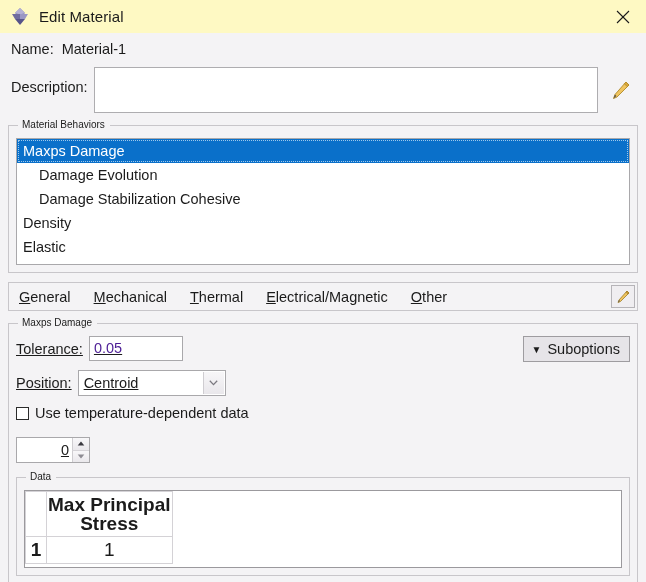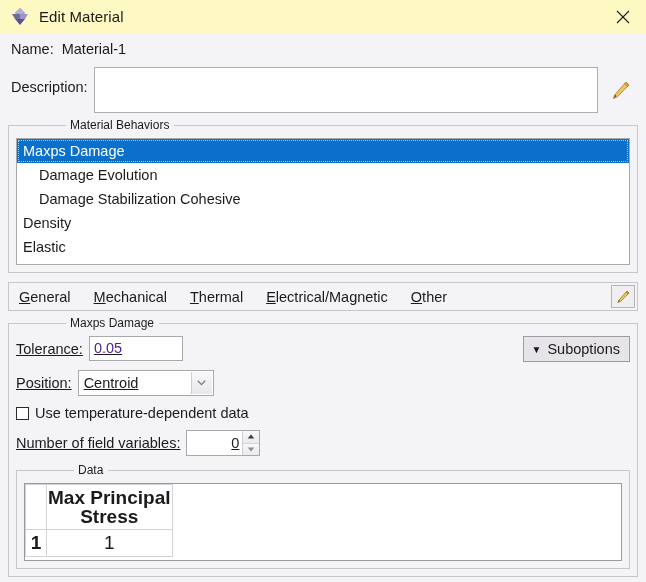--- a/index.html
+++ b/index.html
@@ -105,25 +105,24 @@
     position: relative;
     padding: 0 7px 7px 7px;
     box-sizing: border-box;
   }
   .groupbox > .gb-title {
     position: absolute;
     top: -9px;
     left: 9px;
     background: #f4f3f5;
     padding: 0 5px 0 4px;
-    font-size: 12px;
+    font-size: 10px;
     line-height: 16px;
     color: #1b1b1b;
     white-space: nowrap;
-    margin-left: 48px;
   }
   .gb-inner { padding-top: 12px; }
 
   
   .listbox {
     background: #ffffff;
     border: 1px solid #a9a8ab;
     height: 127px;
     box-sizing: border-box;
     overflow: hidden;
@@ -193,21 +192,21 @@
     background: #ffffff;
     border: 1px solid #a9a8ab;
     box-sizing: border-box;
     line-height: 23px;
     padding-left: 4px;
     font-size: 14.5px;
     color: #4c1d95;
   }
 
   .combo {
-    width: 136px;
+    width: 148px;
     height: 26px;
     background: #ffffff;
     border: 1px solid #a9a8ab;
     box-sizing: border-box;
     display: flex;
     align-items: center;
     position: relative;
   }
   .combo-value {
     padding-left: 5px;
@@ -243,21 +242,21 @@
     cursor: default;
   }
   .suboptions-btn .caret {
     margin-right: 6px;
     font-size: 10px;
     line-height: 1;
     position: relative;
     top: 1px;
   }
 
-  .checkbox-row { margin-bottom: 9px; display: flex; align-items: center; text-align: right; }
+  .checkbox-row { margin-bottom: 16px; display: flex; align-items: center; text-align: right; }
   .checkbox-box {
     width: 13px;
     height: 13px;
     border: 1px solid #2b2b2b;
     background: #ffffff;
     box-sizing: border-box;
     margin-right: 6px;
     flex: 0 0 13px;
   }
 
@@ -438,21 +437,20 @@
           </span>
         </div>
       </div>
 
       <div class="checkbox-row">
         <span class="checkbox-box"></span>
         <span>Use temperature-dependent data</span>
       </div>
 
       <div class="field-row">
-        <span class="field-label">Number of field variables:</span>
         <div class="spinner">
           <span class="spinner-value">0</span>
           <span class="spinner-btns">
             <span class="spin-up">
               <svg width="8" height="5" viewBox="0 0 8 5">
                   <polygon points="4,0.6 7.3,4.4 0.7,4.4" fill="#3a3940"></polygon>
                 </svg>
             </span>
             <span class="spin-dn">
               <svg width="8" height="5" viewBox="0 0 8 5">

